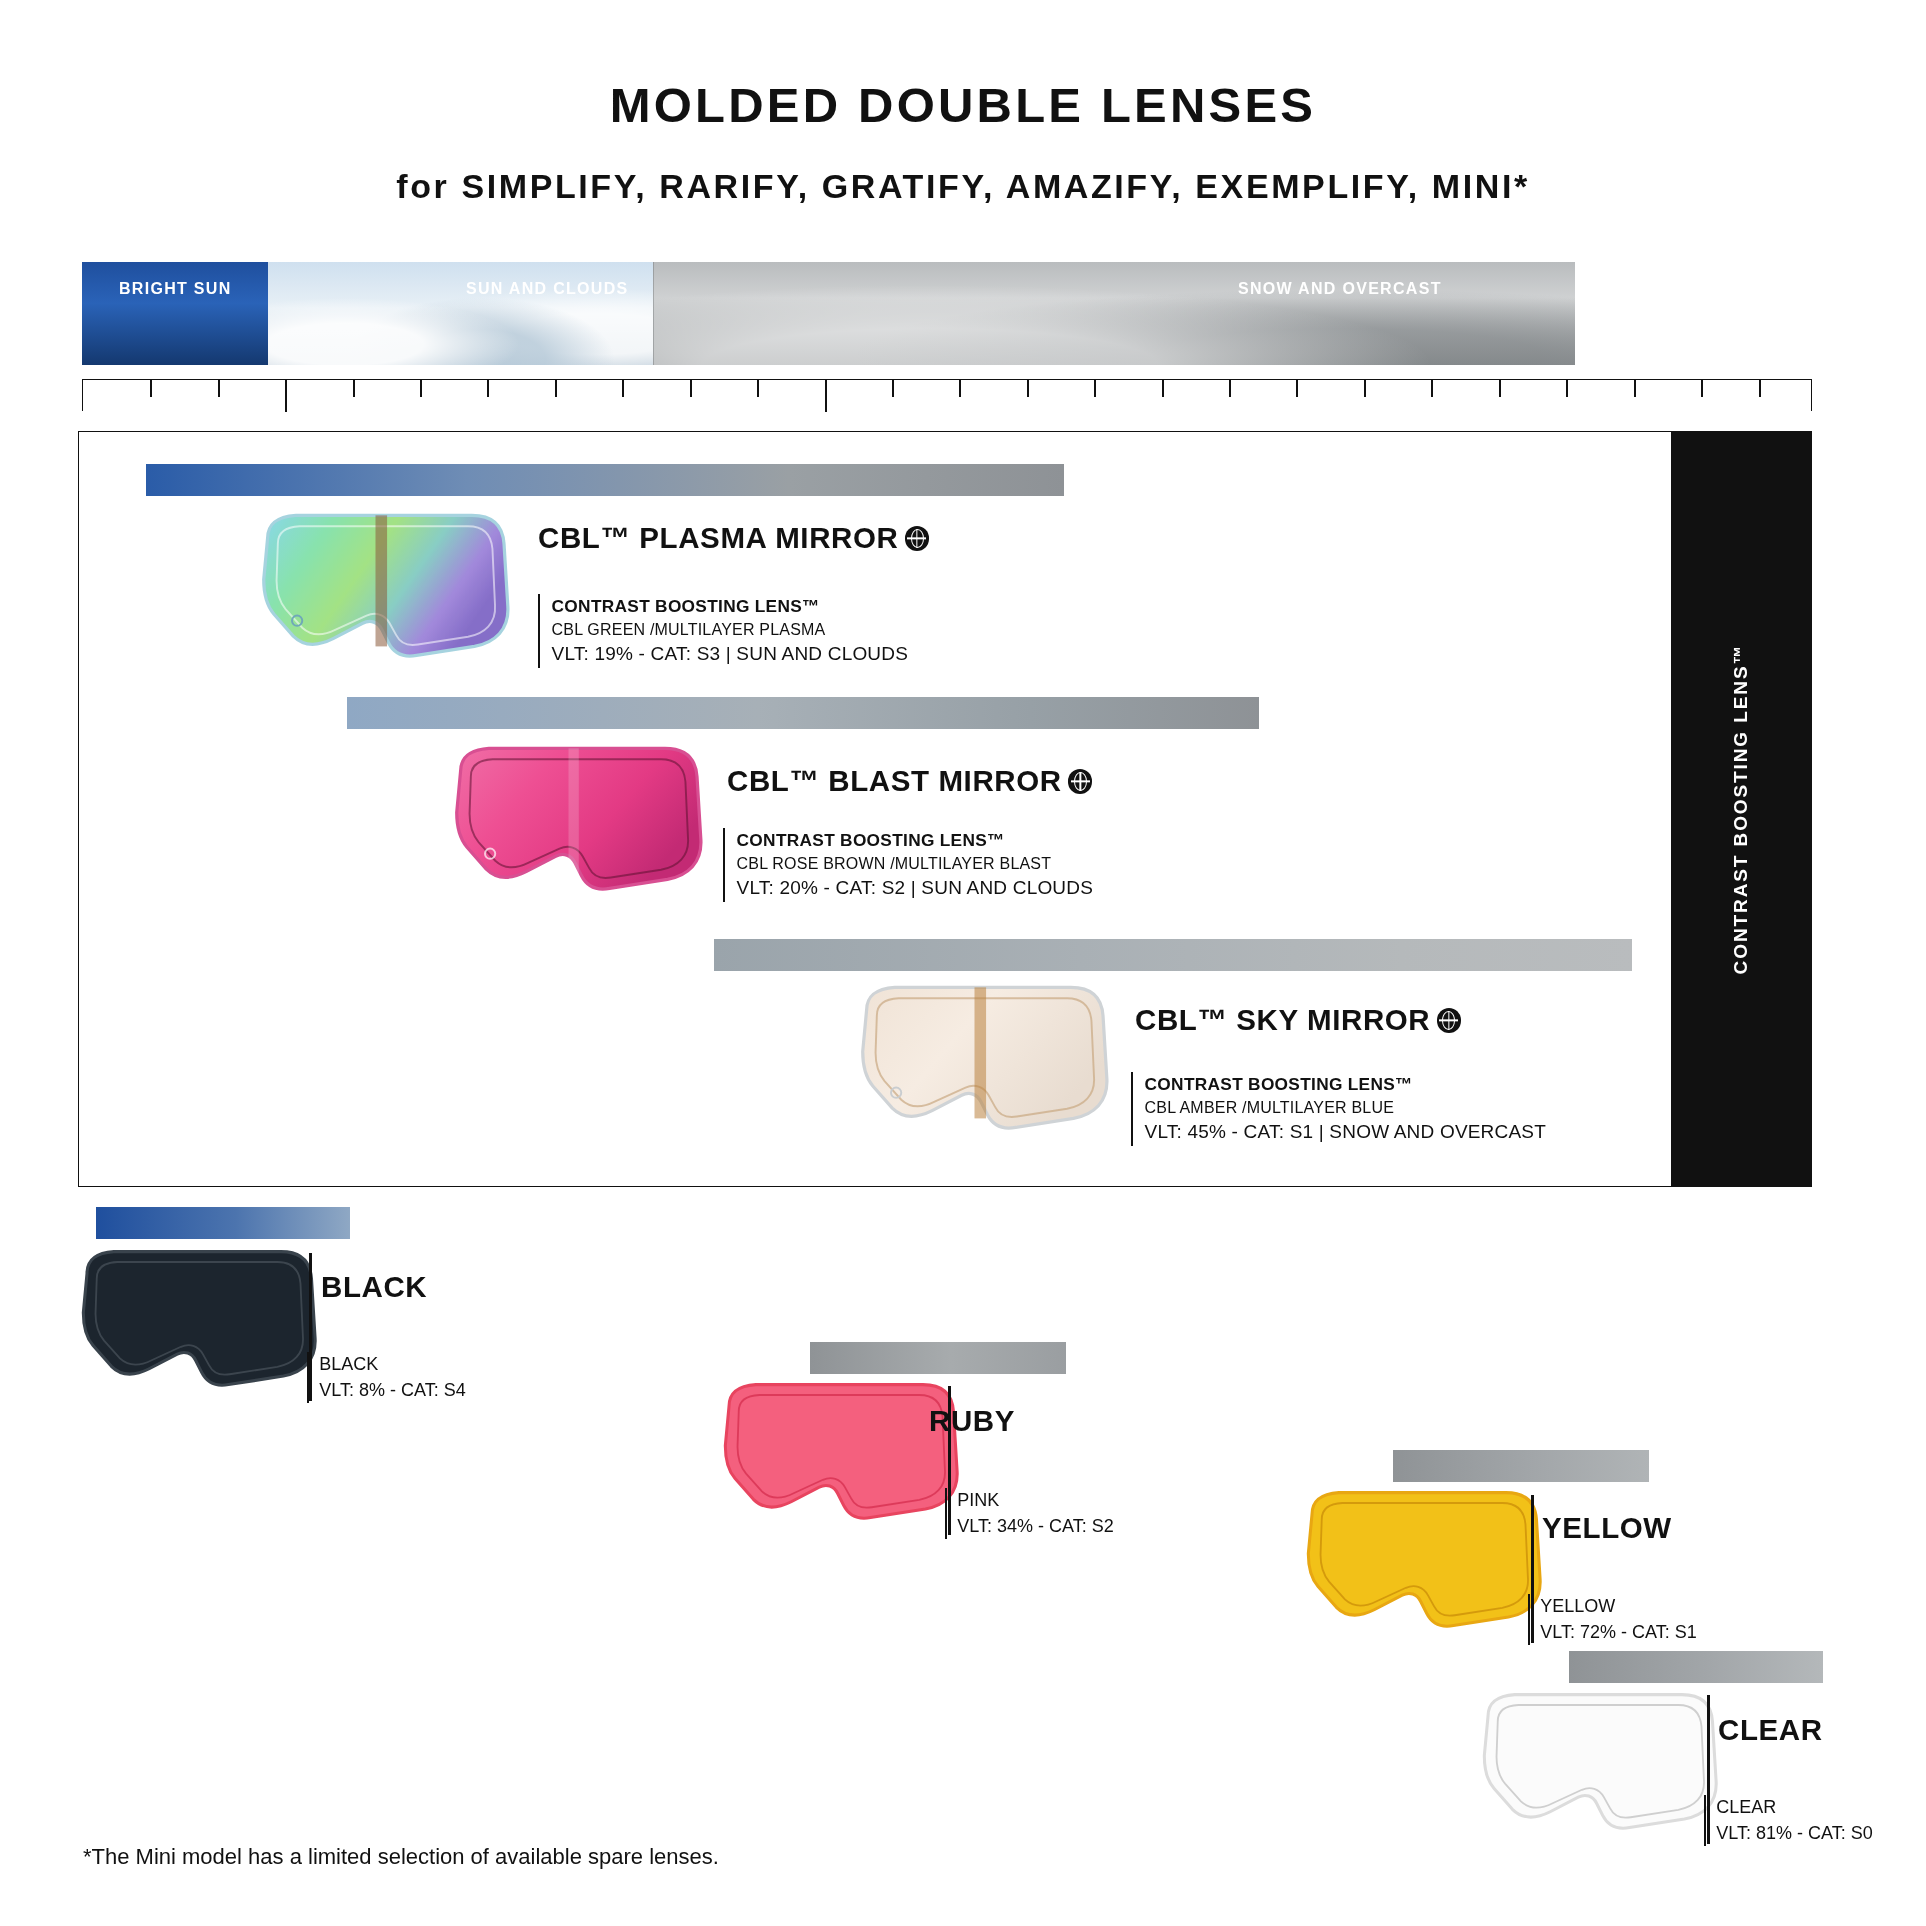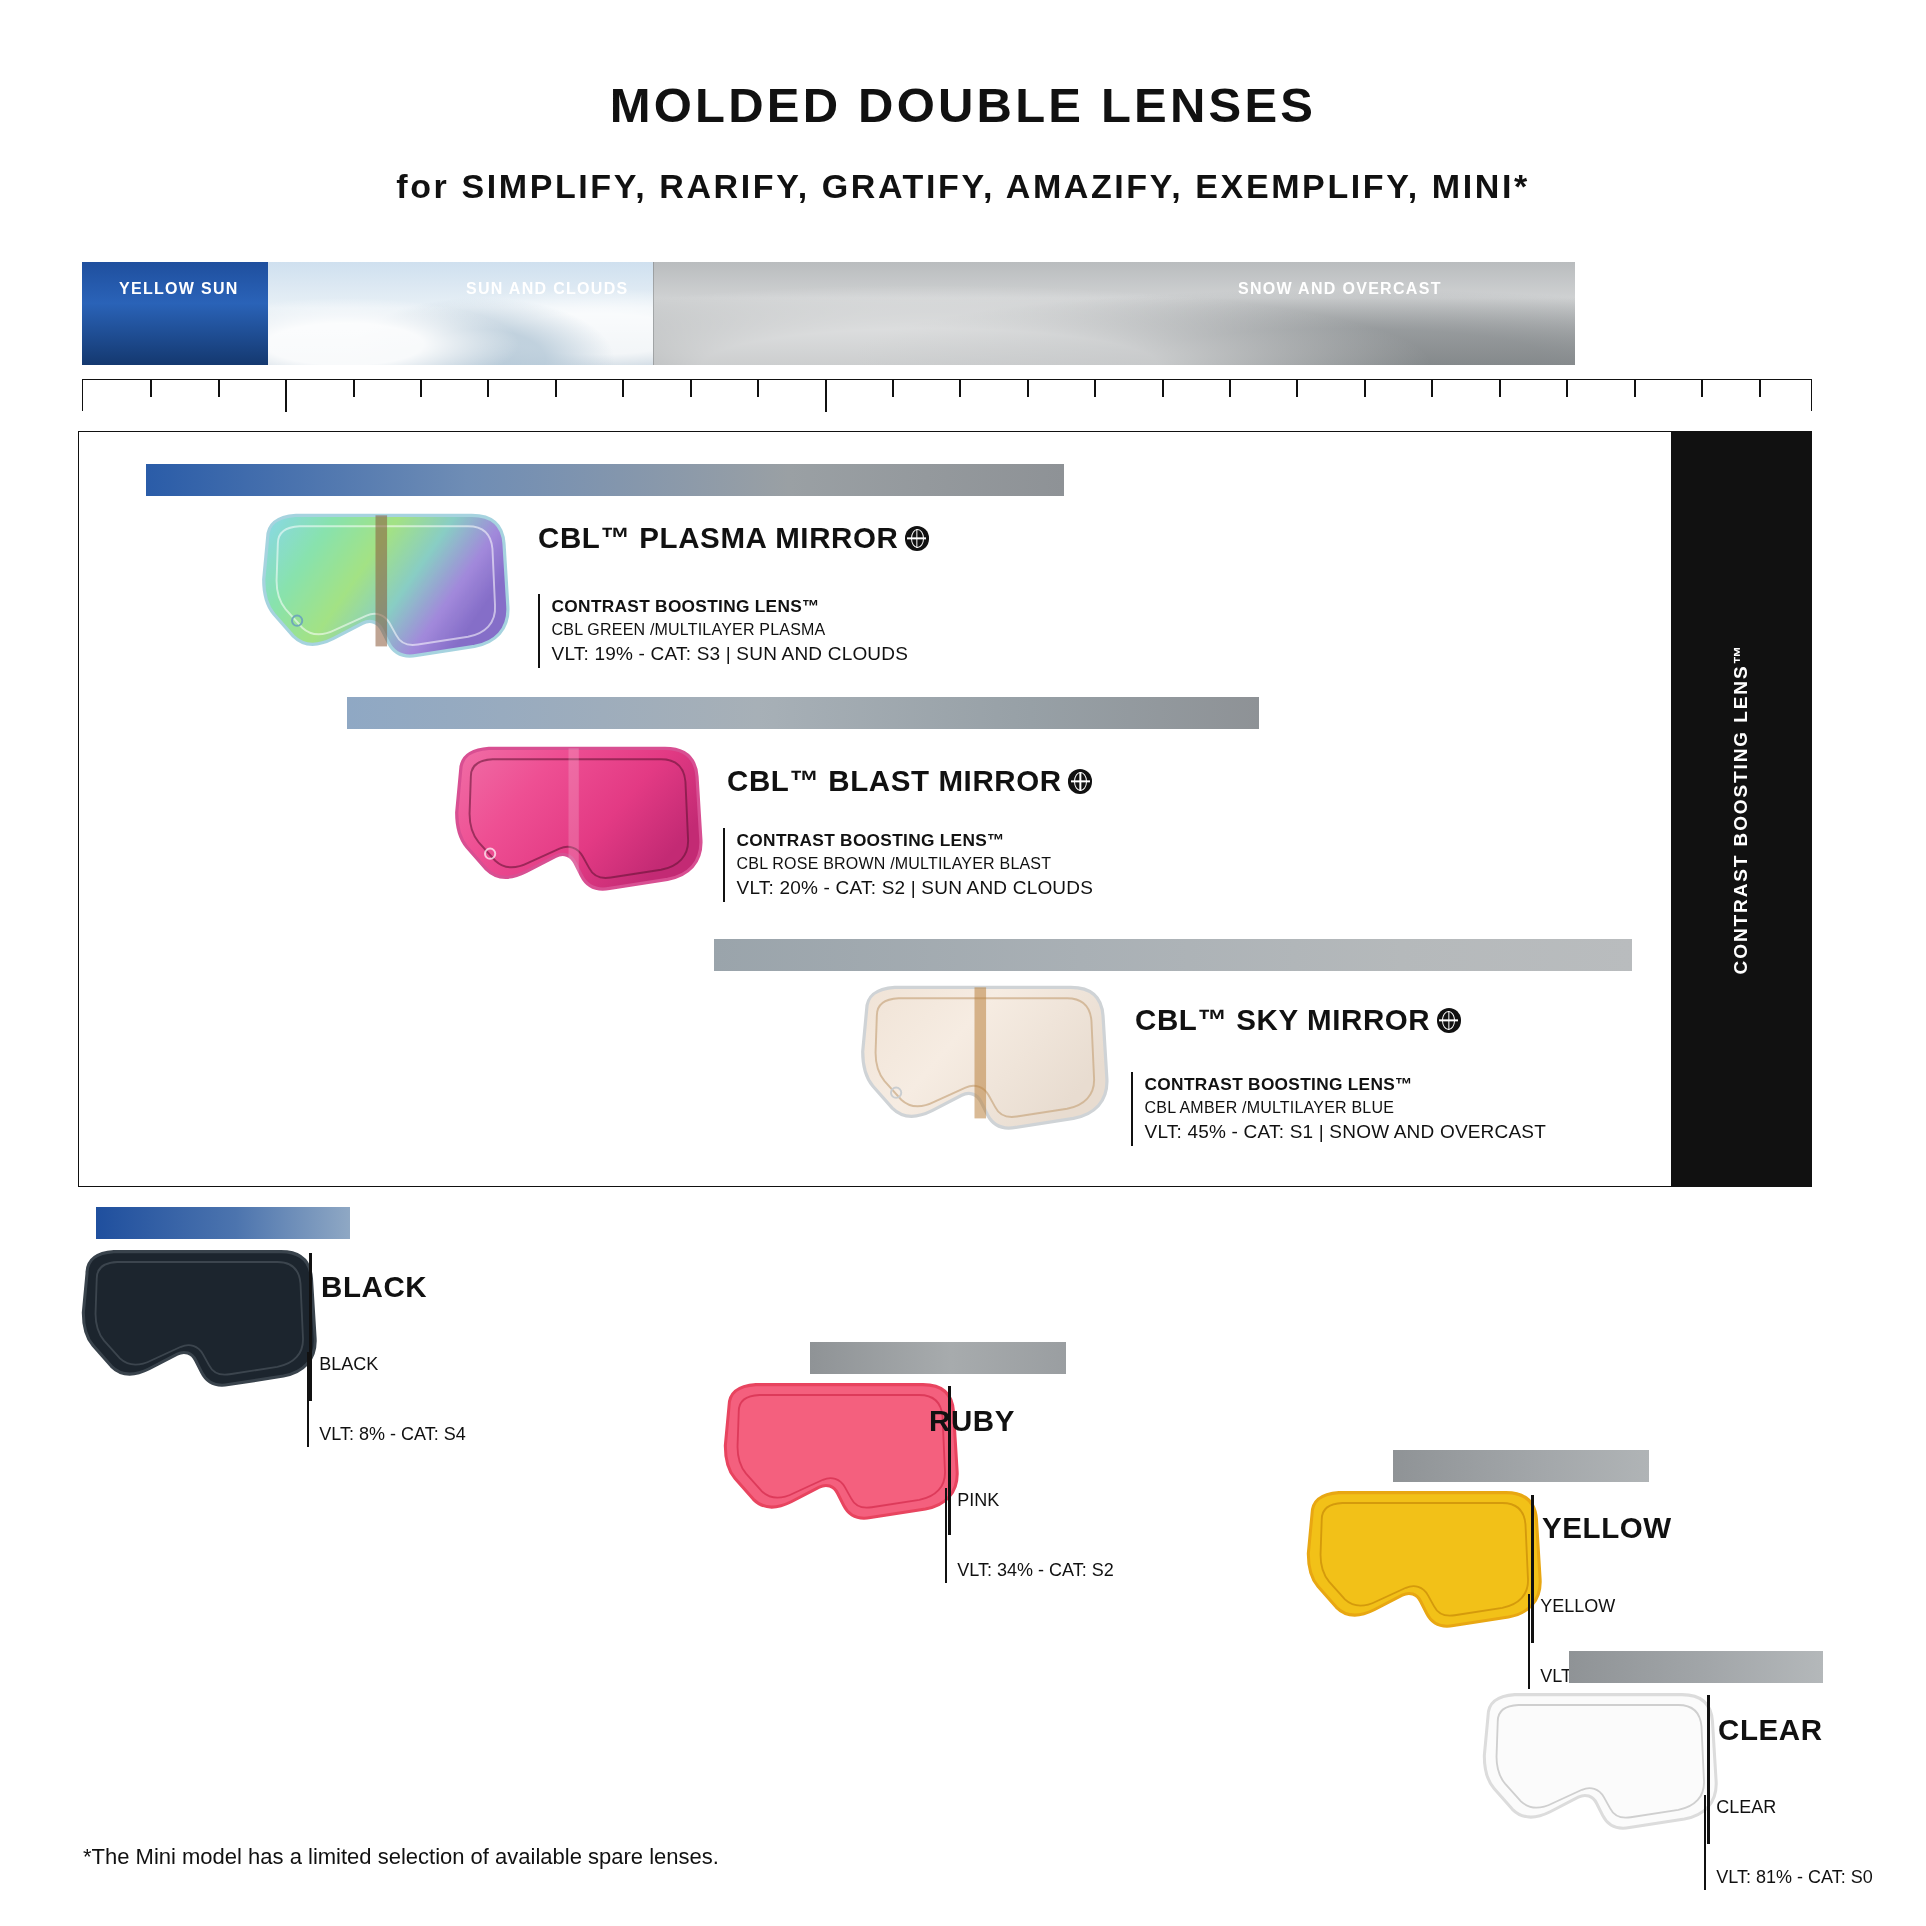--- a/index.html
+++ b/index.html
@@ -185,40 +185,40 @@
     letter-spacing: 0.6px;
   }
   .simple-spec {
     position: absolute;
     border-left: 2.6px solid #111;
     padding-left: 10.3px;
     line-height: 1.42;
     white-space: nowrap;
   }
   .simple-spec .s1 { font-size: 18px; font-weight: 400; }
-  .simple-spec .s2 { font-size: 18px; font-weight: 400; margin-top: 44px; }
+  .simple-spec .s2 { font-size: 18px; font-weight: 400; }
 
   .footnote {
     position: absolute;
     left: 83px; top: 1844px;
     font-size: 22px;
     color: #111;
   }
 </style>
 </head>
 <body>
 
 <div class="title">MOLDED DOUBLE LENSES</div>
 <div class="subtitle">for SIMPLIFY, RARIFY, GRATIFY, AMAZIFY, EXEMPLIFY, MINI*</div>
 
 <div class="band">
   <div class="band-seg seg-sun"></div>
   <div class="band-seg seg-clouds"></div>
   <div class="band-seg seg-overcast"></div>
-  <div class="band-label" style="left:37px">YELLOW SUN</div>
+  <div class="band-label" style="left:37px">BRIGHT SUN</div>
   <div class="band-label" style="left:384px">SUN AND CLOUDS</div>
   <div class="band-label" style="left:1156px">SNOW AND OVERCAST</div>
 </div>
 
 <div class="ruler">
   <div class="tick" style="left:67px"></div>
   <div class="tick" style="left:135px"></div>
   <div class="tick tall" style="left:202px"></div>
   <div class="tick" style="left:270px"></div>
   <div class="tick" style="left:337px"></div>

